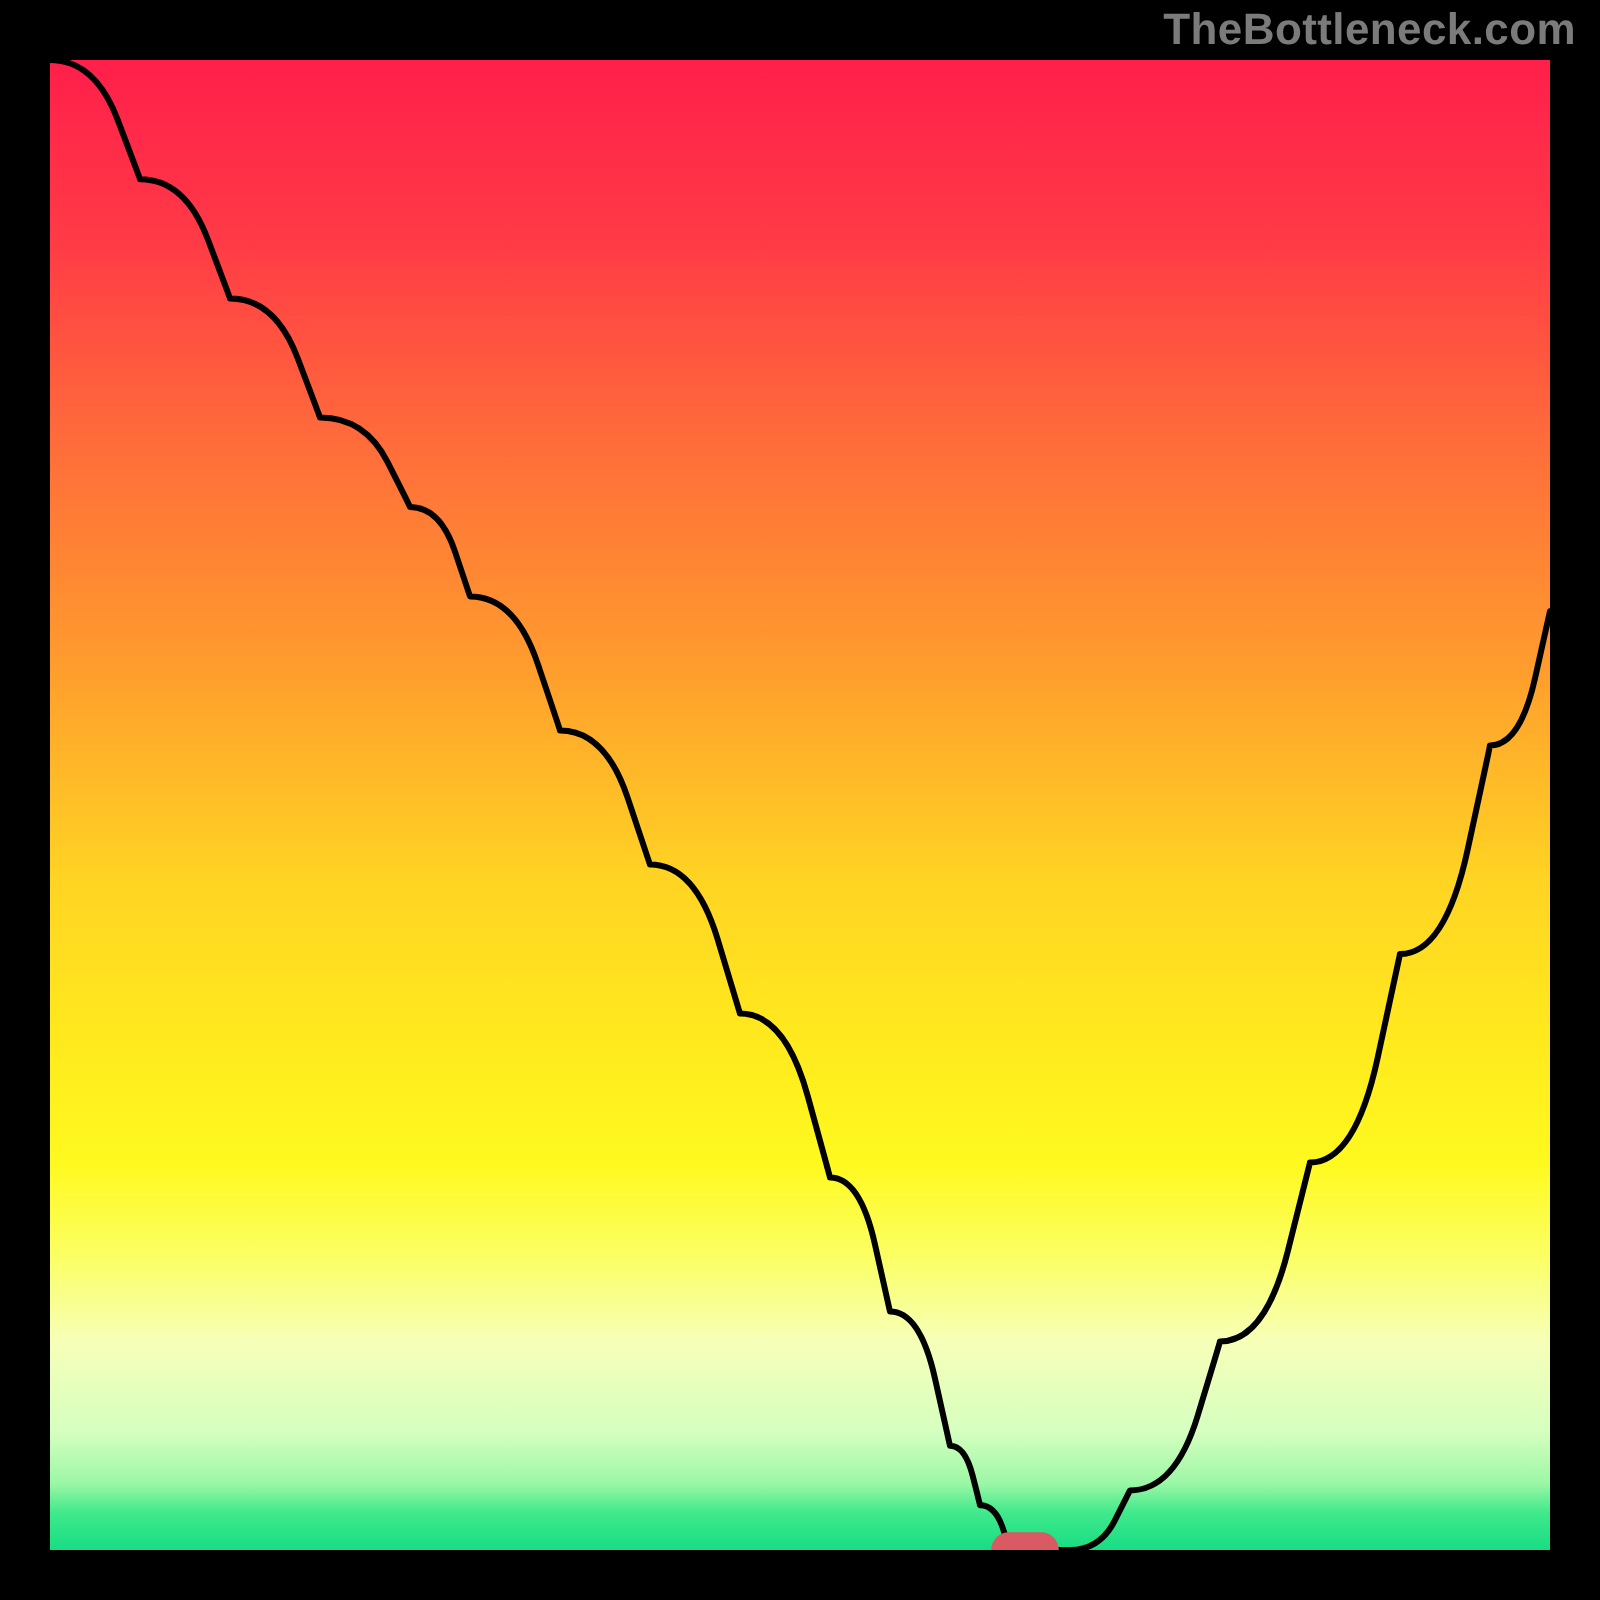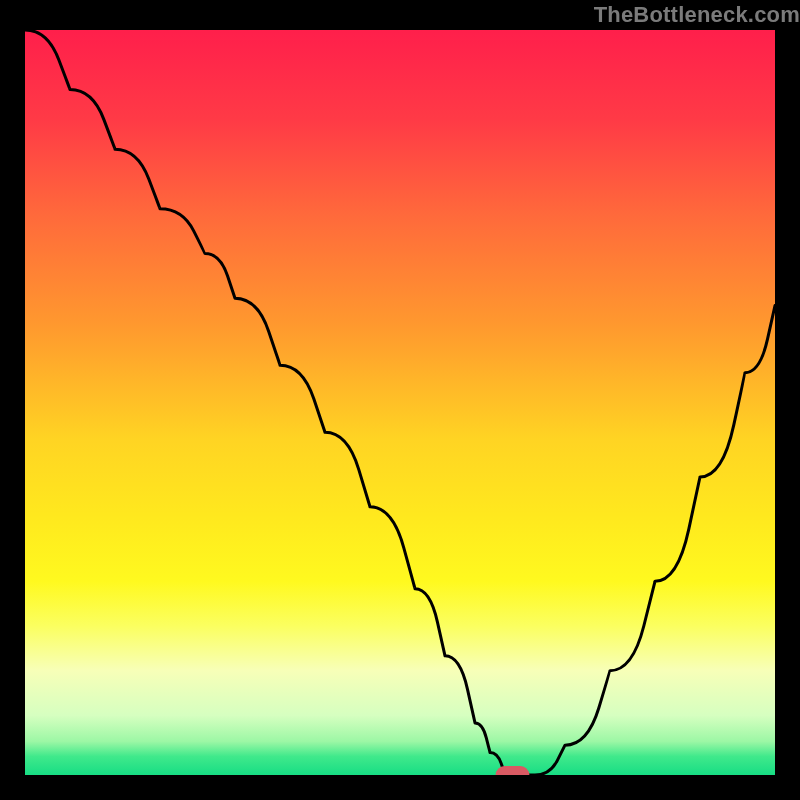--- a/index.html
+++ b/index.html
@@ -13,21 +13,21 @@
   }
   .frame {
     position: absolute;
     left: 0; top: 0;
     width: 800px; height: 800px;
     background: #000;
   }
   .watermark {
     position: absolute;
     top: 2px;
-    right: 0;
+    right: 12px;
     color: #7b7b7b;
     font-size: 22px;
     font-weight: 600;
     letter-spacing: 0.2px;
     user-select: none;
   }
   .plot {
     position: absolute;
     left: 25px;
     top: 30px;

